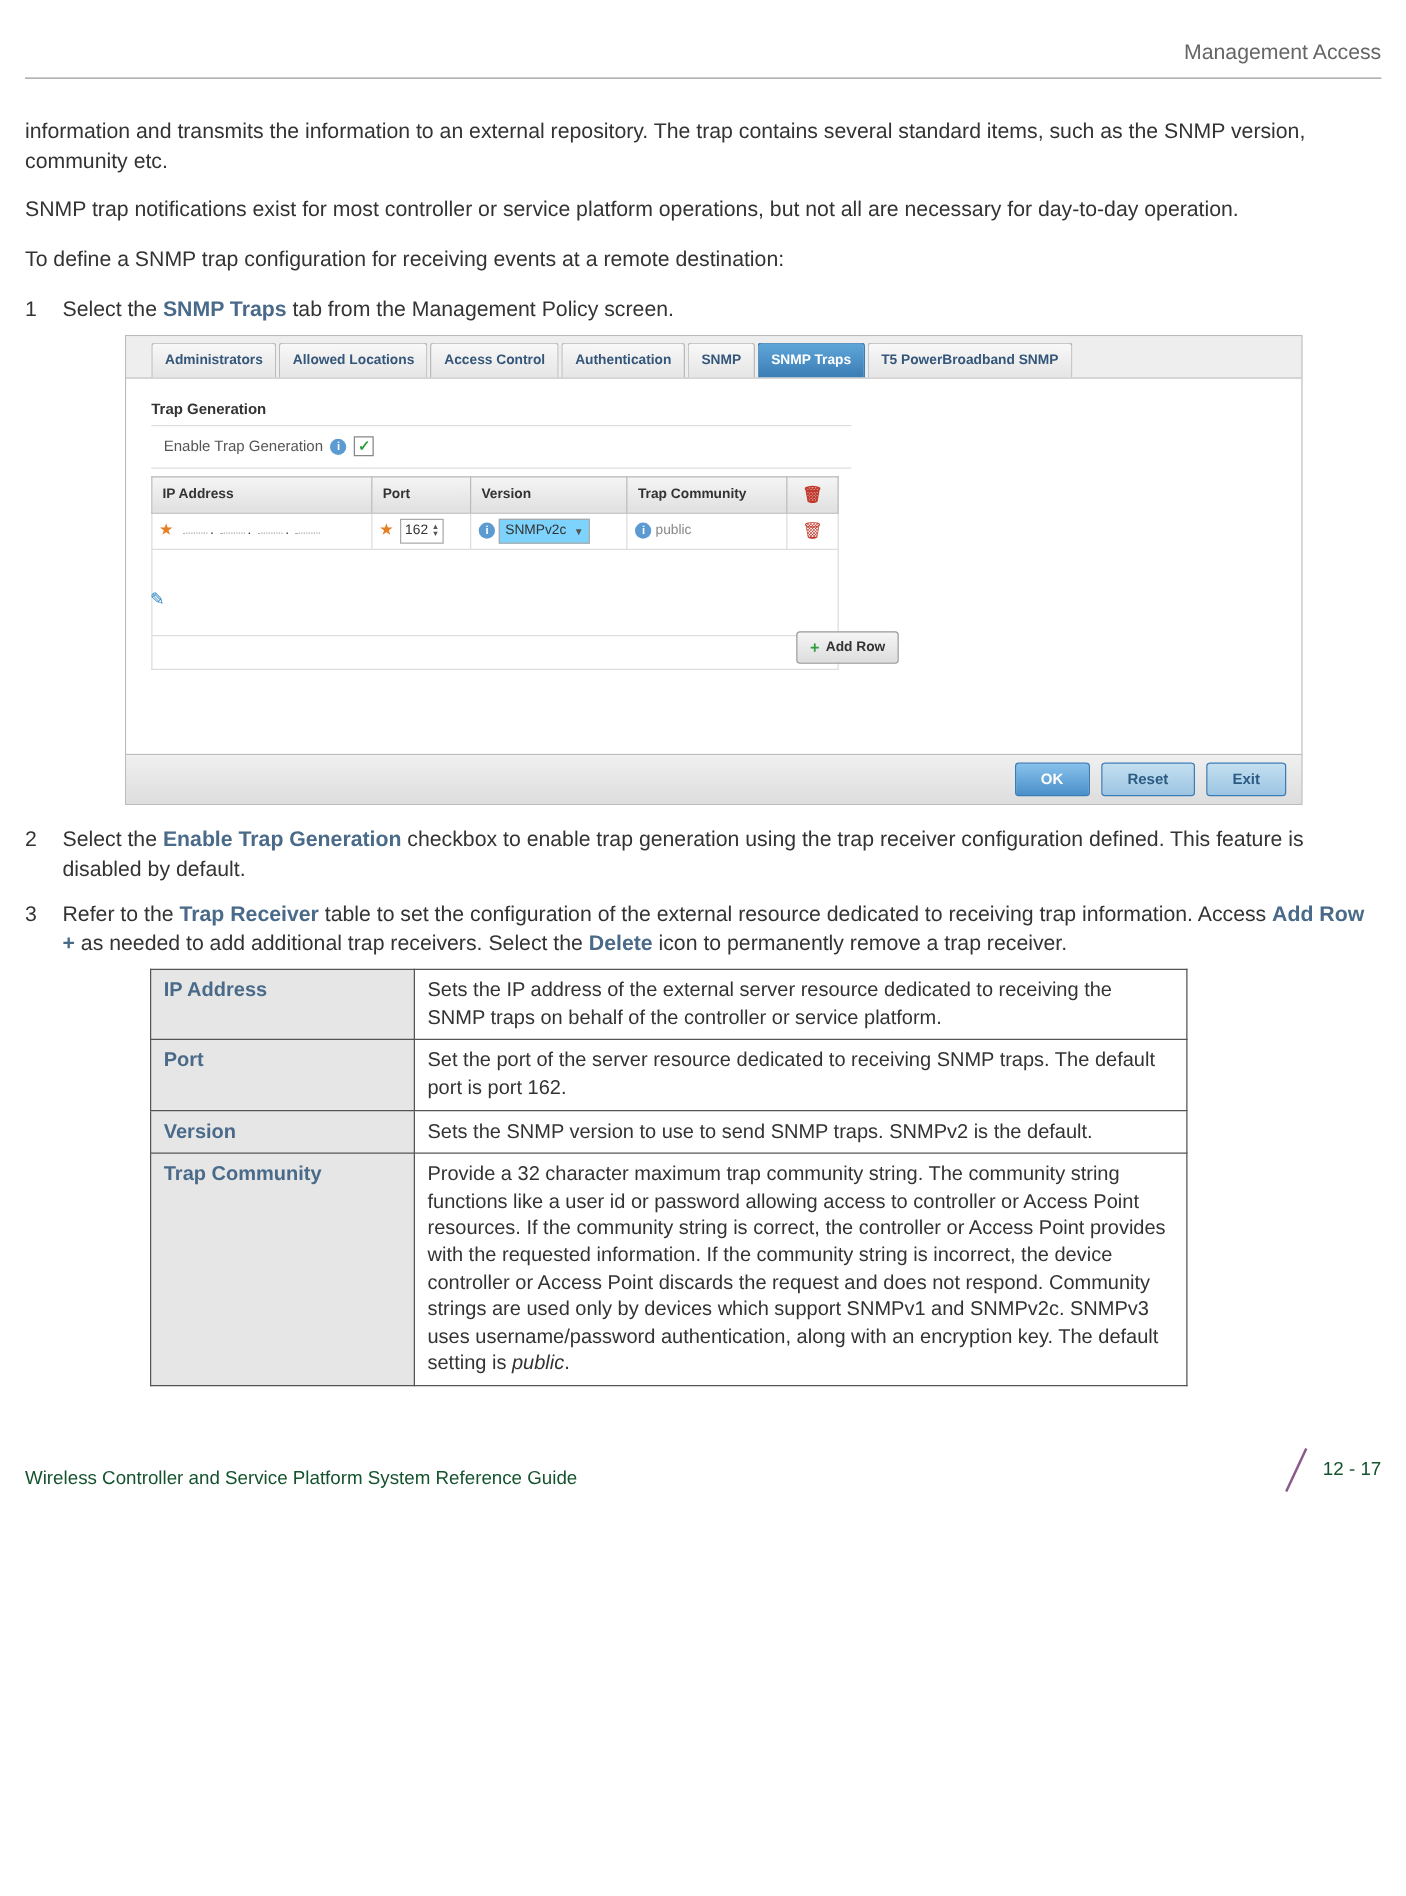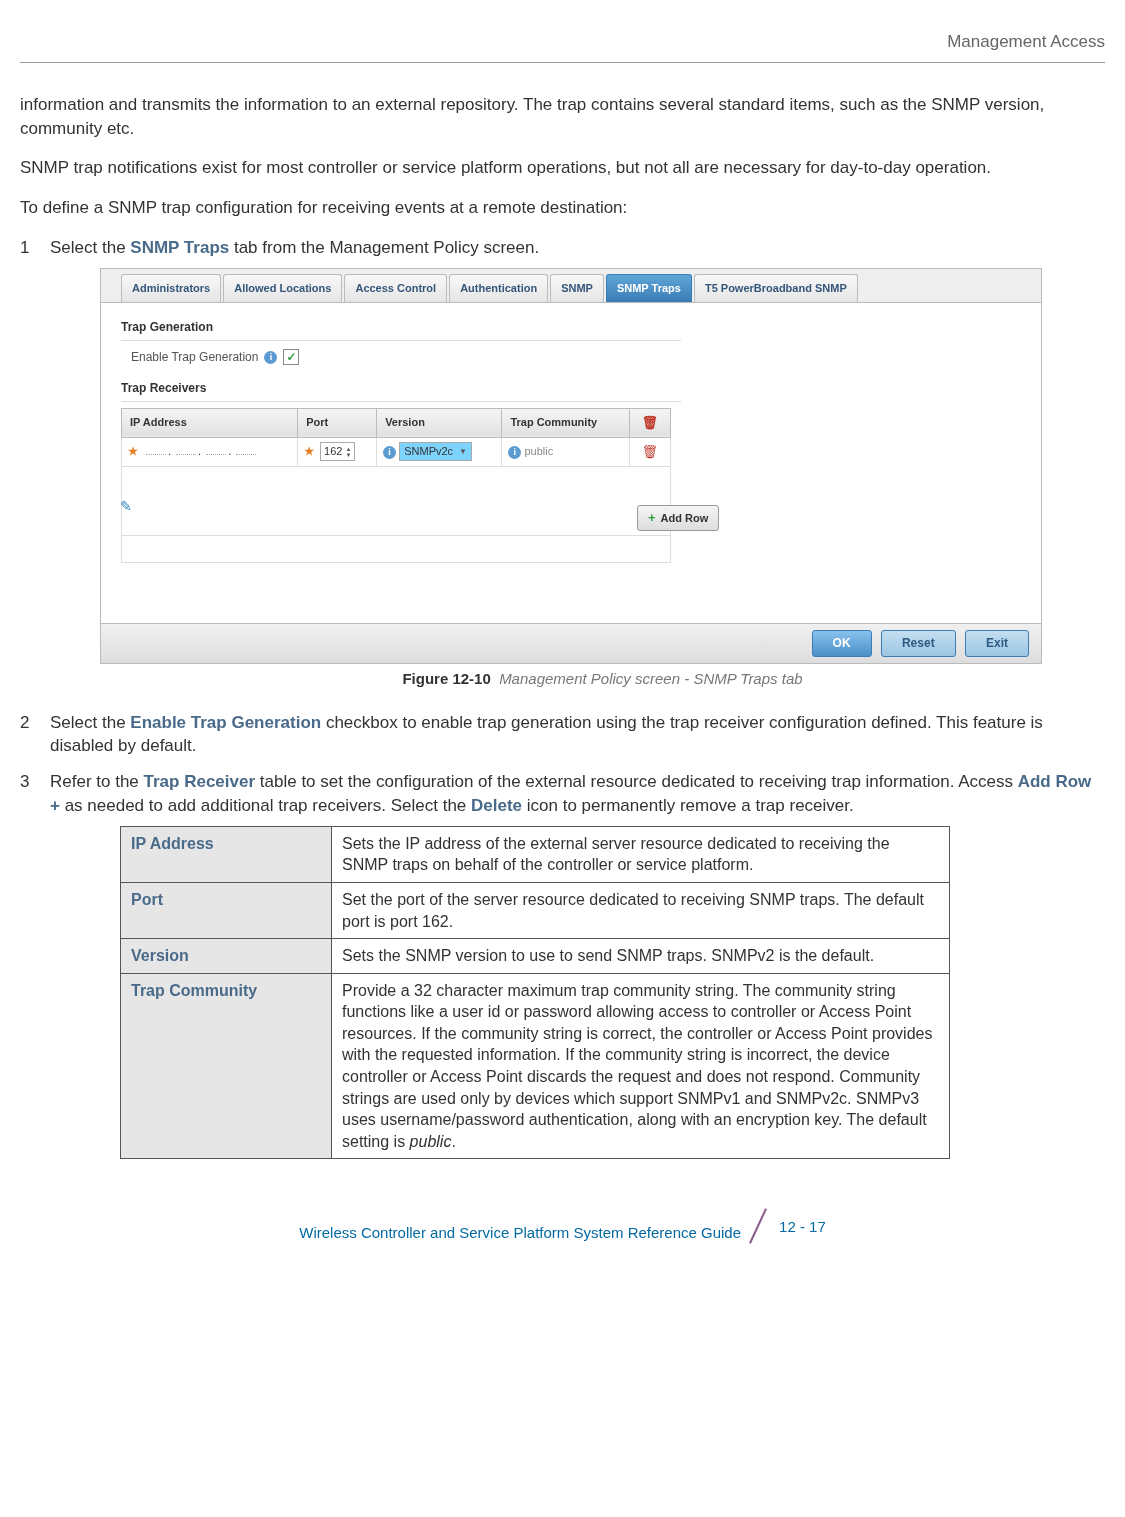--- a/index.html
+++ b/index.html
@@ -201,24 +201,24 @@
   }
   table.param-table td.label {
     background: #e6e6e6;
     width: 190px;
     color: #4a6a8a;
     font-weight: 600;
   }
   .italic { font-style: italic; }
   .page-footer {
     display: flex;
-    justify-content: center;
+    justify-content: space-between;
     align-items: flex-end;
     margin-top: 50px;
-    color: #0369a1;
+    color: #14532d;
     font-size: 15px;
     font-weight: 300;
   }
   .page-num {
     display: flex; align-items: center; gap: 4px;
   }
   .slash-mark {
     width: 34px; height: 34px; position: relative;
   }
   .slash-mark::before {
@@ -255,21 +255,20 @@
             <div class="tab">T5 PowerBroadband SNMP</div>
           </div>
           <div class="panel-body">
             <div class="fs-label">Trap Generation</div>
             <div class="fs-line"></div>
             <div class="enable-row">
               <span>Enable Trap Generation</span>
               <span class="info-icon">i</span>
               <span class="check">✓</span>
             </div>
-            <div class="fs-label">Trap Receivers</div>
             <div class="fs-line"></div>
             <div style="display:flex; align-items:flex-start;">
             <table class="grid">
               <tbody>
                     <tr>
                 <th>IP Address</th>
                 <th>Port</th>
                 <th>Version</th>
                 <th>Trap Community</th>
                 <th class="del-col"><span class="trash">🗑</span></th>
@@ -316,23 +315,20 @@
                 <span class="plus">+</span>
                 <span>Add Row</span>
               </div>
           </div>
           <div class="footer-bar">
             <span class="fbtn">OK</span>
             <span class="fbtn light">Reset</span>
             <span class="fbtn light">Exit</span>
           </div>
         </div>
-        <div class="caption">
-          <span class="fignum">Figure 12-10</span>&nbsp;&nbsp;<span class="figtxt">Management Policy screen - SNMP Traps tab</span>
-        </div>
       </div>
     </div>
   </li>
 
   <li>
     <span class="num">2</span>
     <div class="content">
       <span>Select the </span><span class="bold-blue">Enable Trap Generation</span><span> checkbox to enable trap generation using the trap receiver configuration defined. This feature is disabled by default.</span>
     </div>
   </li>

